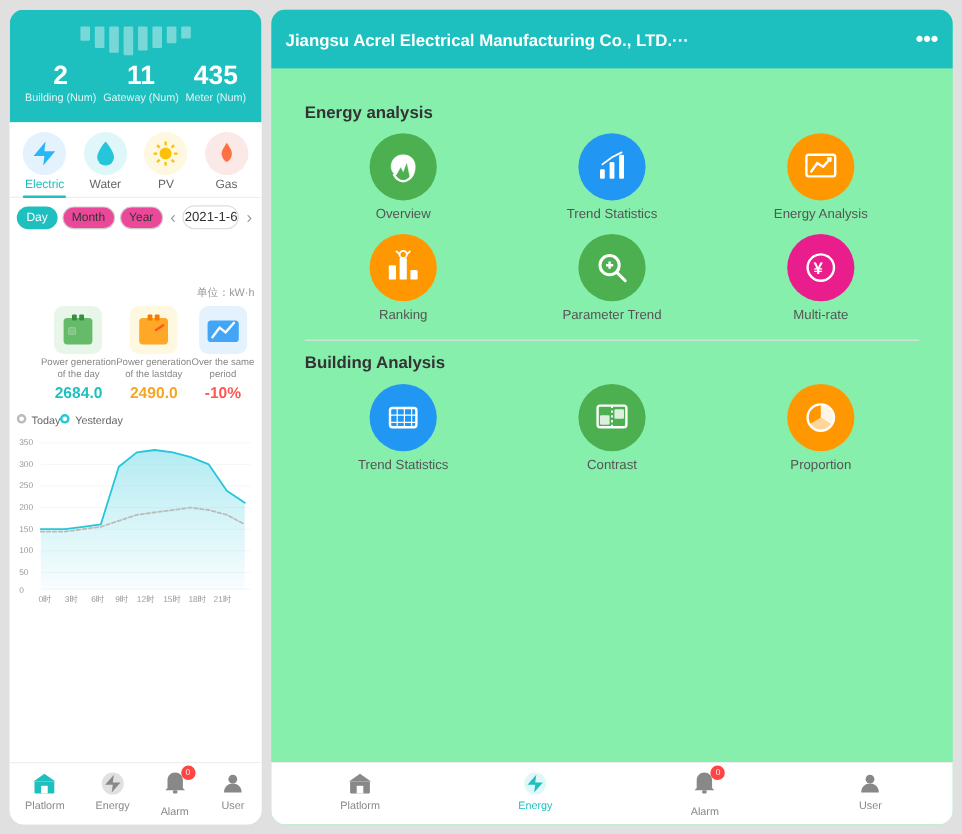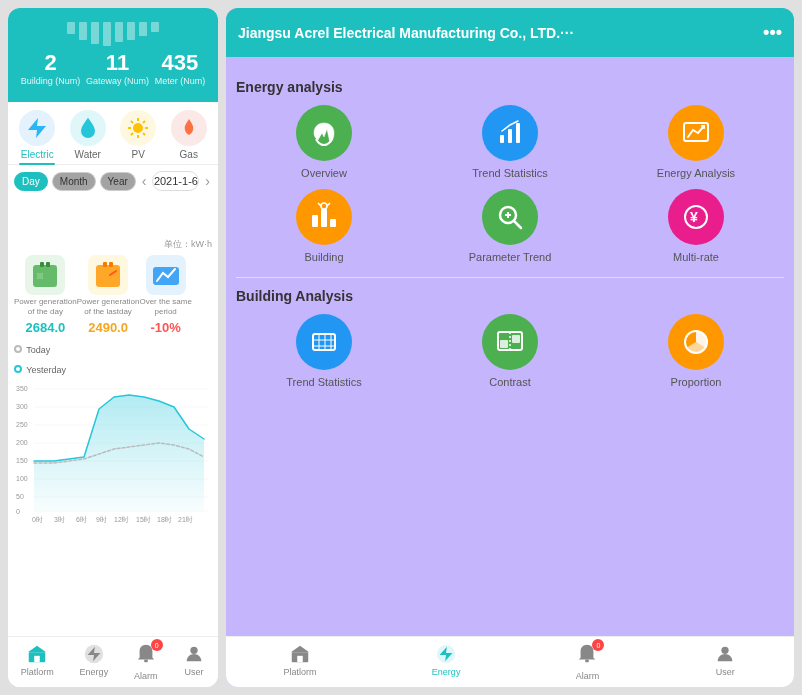--- a/index.html
+++ b/index.html
@@ -122,21 +122,21 @@
       gap: 4px;
       background: #fff;
     }
 
     .period-btn {
       padding: 3px 7px;
       border: 1px solid #ccc;
       border-radius: 14px;
       font-size: 10px;
       cursor: pointer;
-      background: #a3a3a3;
+      background: #ec4899;
       color: #333;
     }
 
     .period-btn.active {
       background: #1ebfbf;
       color: white;
       border-color: #1ebfbf;
     }
 
     .date-display {
@@ -167,21 +167,21 @@
     .unit-label {
       text-align: right;
       font-size: 9px;
       color: #999;
       margin-bottom: 4px;
       margin-top: 35px;
     }
 
     .power-cards {
       display: flex;
-      justify-content: flex-start;
+      justify-content: flex-end;
     }
 
     .power-card {
       display: flex;
       flex-direction: column;
       align-items: center;
       gap: 2px;
     }
 
     .power-icon {
@@ -213,25 +213,24 @@
     
     .chart-section {
       flex: 1;
       background: #fff;
       padding: 6px;
       position: relative;
     }
 
     .chart-legend {
       display: flex;
-      gap: 10px;
+      gap: 0;
       font-size: 9px;
       color: #666;
       margin-bottom: 4px;
-      flex-direction: column;
     }
 
     .legend-dot {
       display: inline-block;
       width: 8px;
       height: 8px;
       border-radius: 50%;
       border: 2px solid;
       margin-right: 2px;
     }
@@ -278,43 +277,42 @@
       width: 12px;
       height: 12px;
       display: flex;
       align-items: center;
       justify-content: center;
     }
 
     
     .right-panel {
       flex: 1;
-      background: #c4b5fd;
+      background: #86efac;
       border-radius: 12px;
       overflow: hidden;
       display: flex;
       flex-direction: column;
-      gap: 12px;
     }
 
     .right-header {
       background: #1ebfbf;
       padding: 14px 12px;
       color: white;
       font-size: 14px;
       font-weight: bold;
       display: flex;
       justify-content: space-between;
       align-items: center;
     }
 
     .right-content {
       flex: 1;
       overflow-y: auto;
-      padding: 10px;
+      padding: 28px;
     }
 
     .section-title {
       font-size: 14px;
       font-weight: bold;
       color: #333;
       margin-bottom: 10px;
     }
 
     .menu-grid {
@@ -639,21 +637,21 @@
         <div class="menu-item">
           <div class="menu-icon-circle" style="background:#ff9800;">
             <svg width="32" height="32" viewBox="0 0 32 32">
               <rect x="4" y="14" width="6" height="12" fill="white" rx="1"></rect>
               <rect x="13" y="8" width="6" height="18" fill="white" rx="1"></rect>
               <rect x="22" y="18" width="6" height="8" fill="white" rx="1"></rect>
               <circle cx="16" cy="5" r="3" fill="none" stroke="white" stroke-width="1.5"></circle>
               <path d="M13 5 L10 2 M19 5 L22 2" stroke="white" stroke-width="1.5"></path>
             </svg>
           </div>
-          <span class="menu-item-label">Building</span>
+          <span class="menu-item-label">Ranking</span>
         </div>
 
         <div class="menu-item">
           <div class="menu-icon-circle" style="background:#4caf50;">
             <svg width="32" height="32" viewBox="0 0 32 32">
               <circle cx="14" cy="14" r="8" fill="none" stroke="white" stroke-width="2.5"></circle>
               <line x1="20" y1="20" x2="27" y2="27" stroke="white" stroke-width="2.5" stroke-linecap="round"></line>
               <line x1="11" y1="14" x2="17" y2="14" stroke="white" stroke-width="2"></line>
               <line x1="14" y1="11" x2="14" y2="17" stroke="white" stroke-width="2"></line>
             </svg>

